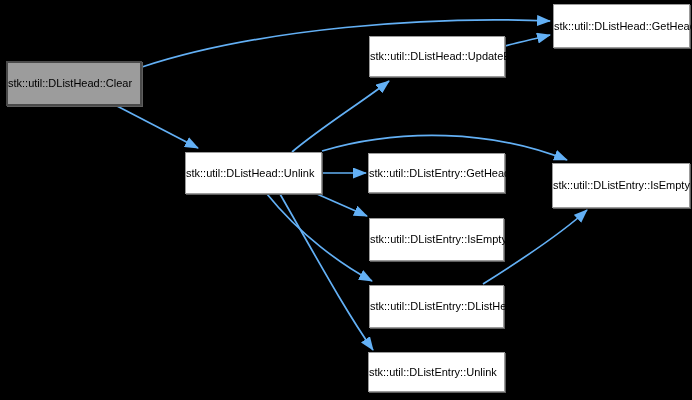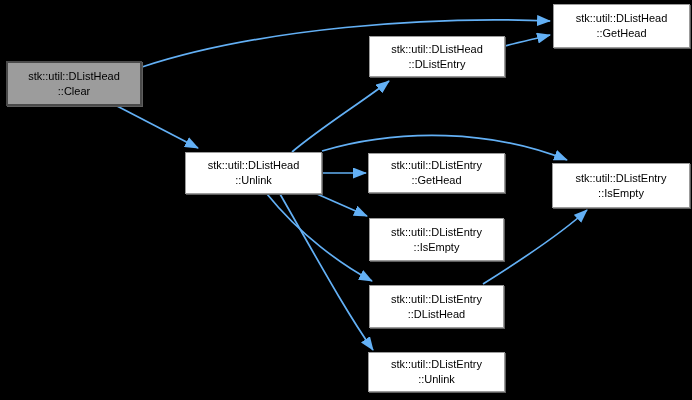--- a/index.html
+++ b/index.html
@@ -26,23 +26,21 @@
   .node {
     position: absolute;
     box-sizing: border-box;
     background: var(--node-fill, #fff);
     border: 1px solid var(--node-border, #9b9b9b);
     box-shadow: 1px 1px 0 var(--node-shadow, #5e5e5e);
     color: var(--text, #000);
     font-size: 11px;
     line-height: 15px;
     display: flex;
-    flex-direction: column;
     align-items: center;
-    justify-content: center;
     text-align: center;
     white-space: nowrap;
     cursor: pointer;
   }
   .node.highlight {
     background: var(--hl-fill, #9c9c9c);
     border: 2px solid var(--hl-border, #4a4a4a);
     cursor: default;
   }
   .node span { display: block; }
@@ -74,21 +72,21 @@
       <div class="node highlight" style="left: 6px; top: 61px; width: 136px; height: 45px;">
         <span>stk::util::DListHead</span>
         <span>::Clear</span>
       </div>
       <div class="node" style="left: 185px; top: 152px; width: 137px; height: 42px;">
         <span>stk::util::DListHead</span>
         <span>::Unlink</span>
       </div>
       <div class="node" style="left: 369px; top: 36px; width: 136px; height: 41px;">
         <span>stk::util::DListHead</span>
-        <span>::DListEntry</span>
+        <span>::UpdateEnds</span>
       </div>
       <div class="node" style="left: 553px; top: 4px; width: 137px; height: 44px;">
         <span>stk::util::DListHead</span>
         <span>::GetHead</span>
       </div>
       <div class="node" style="left: 368px; top: 153px; width: 137px; height: 40px;">
         <span>stk::util::DListEntry</span>
         <span>::GetHead</span>
       </div>
       <div class="node" style="left: 552px; top: 163px; width: 138px; height: 45px;">

